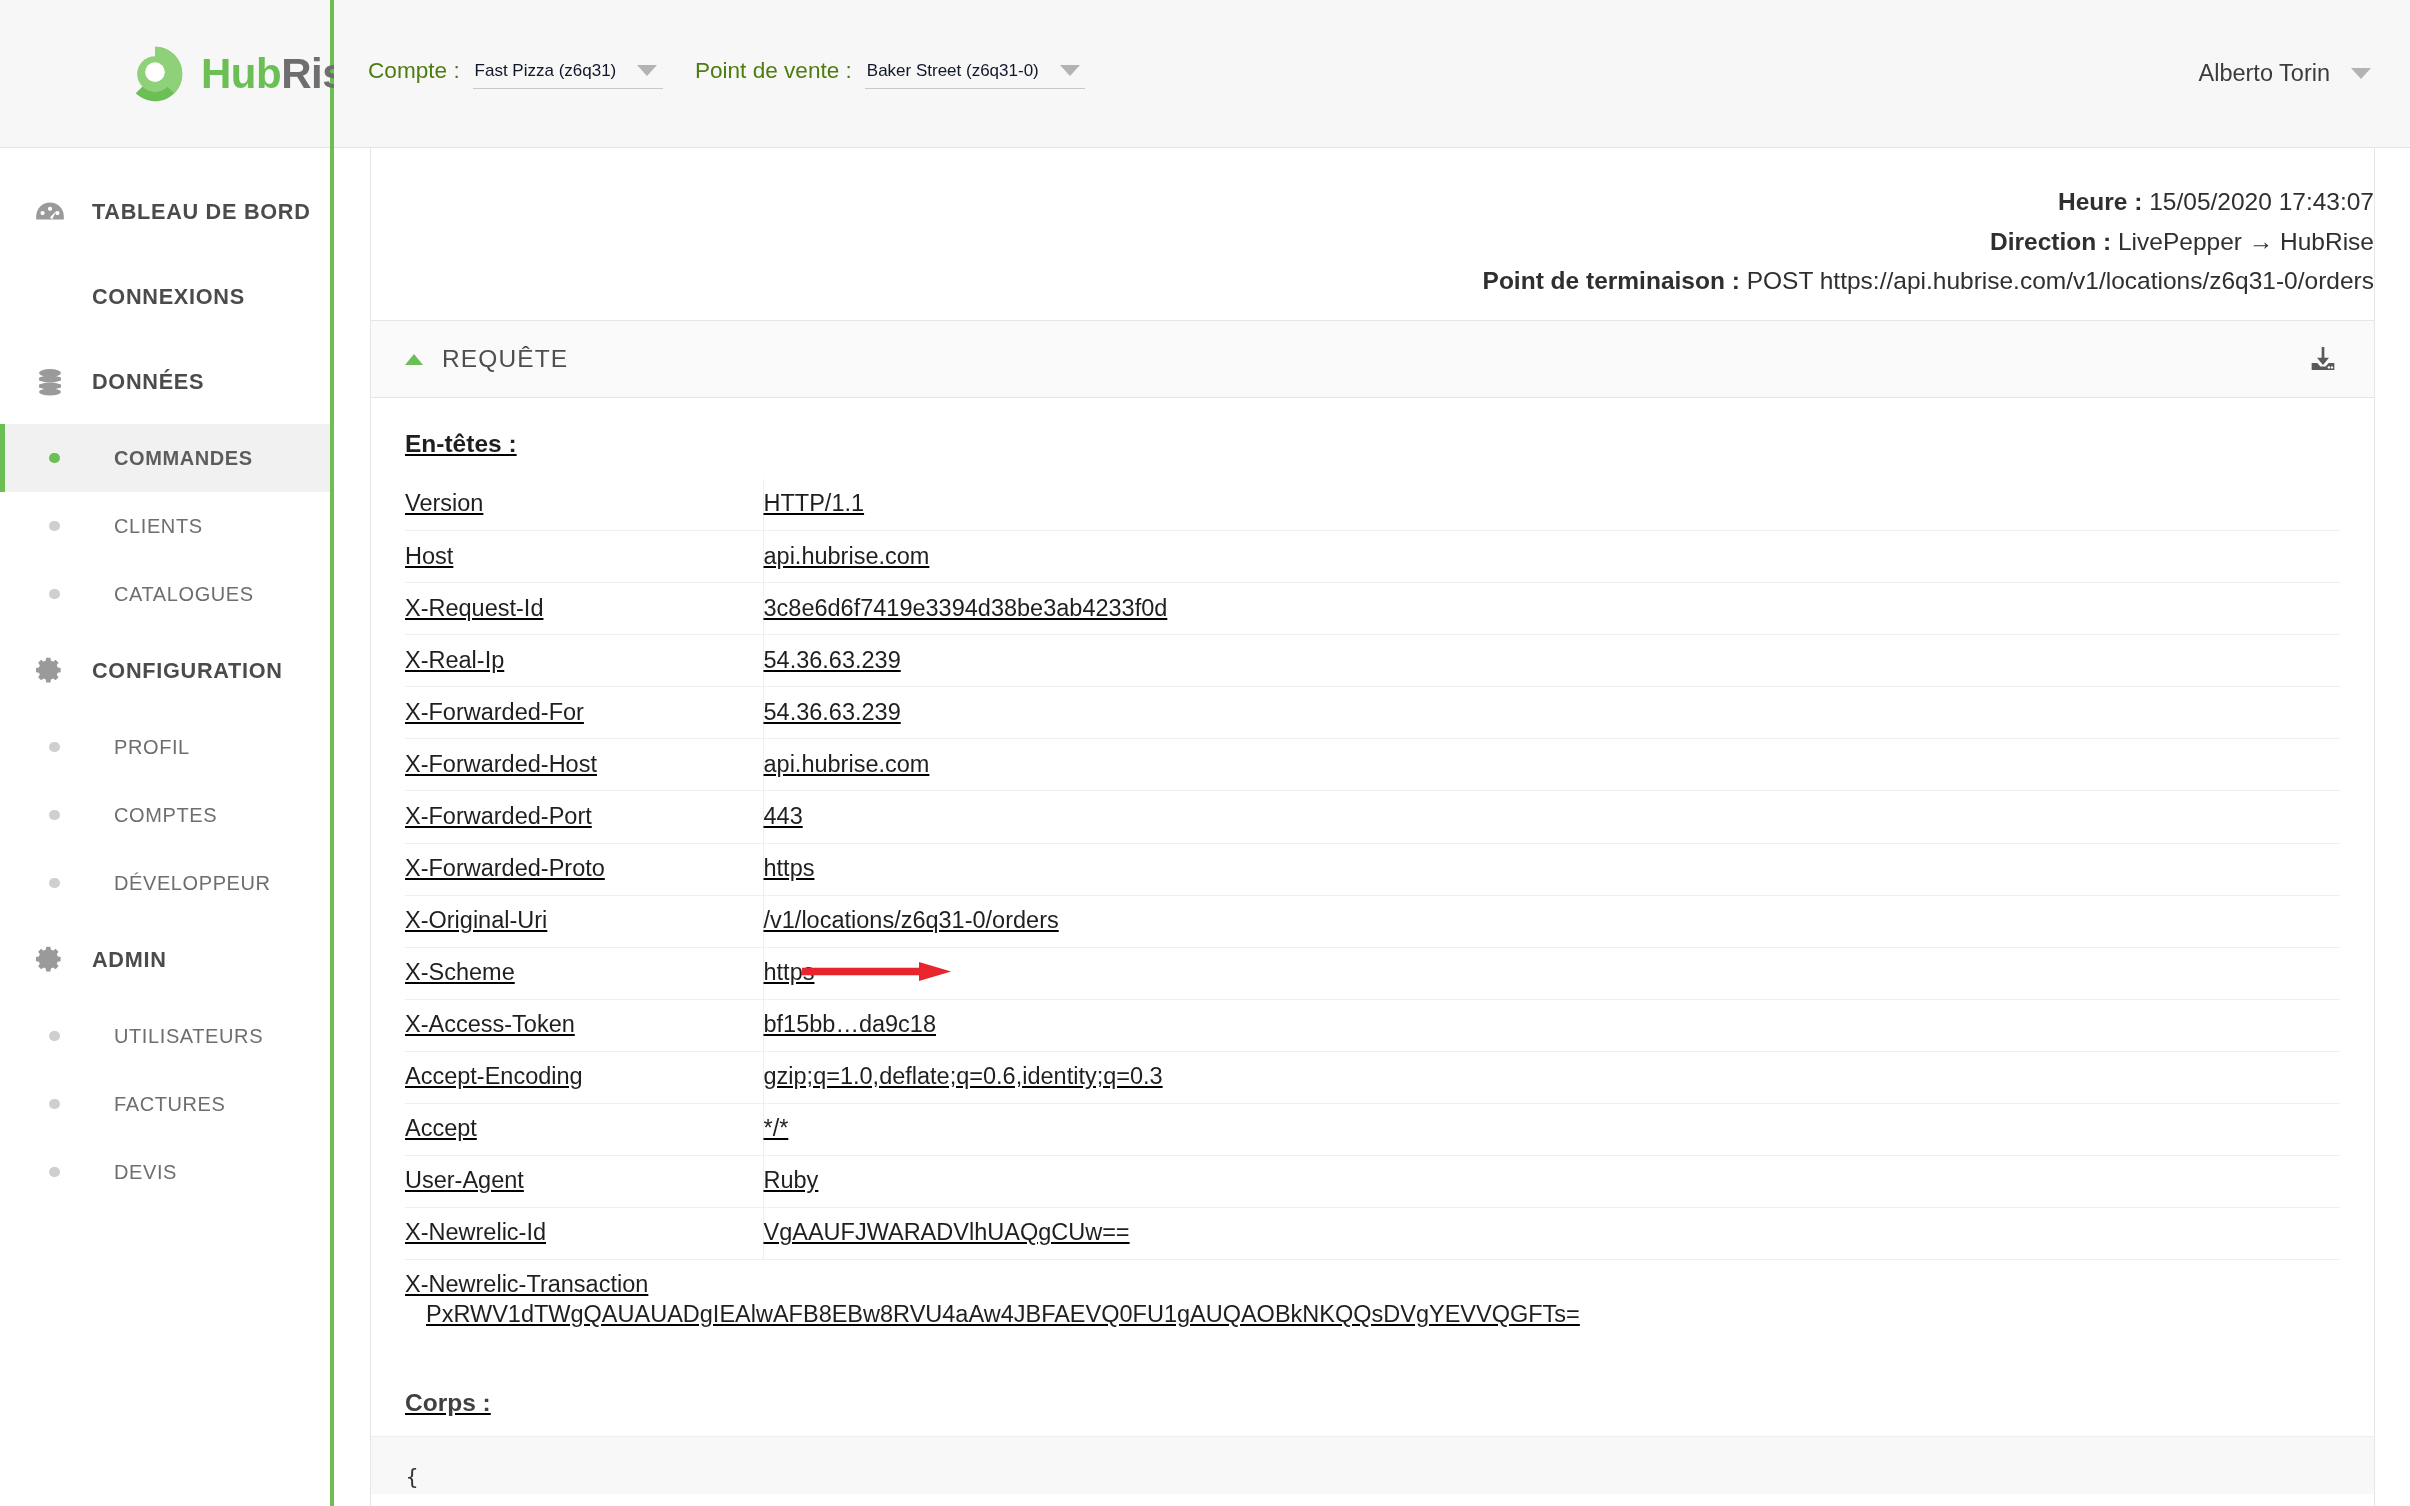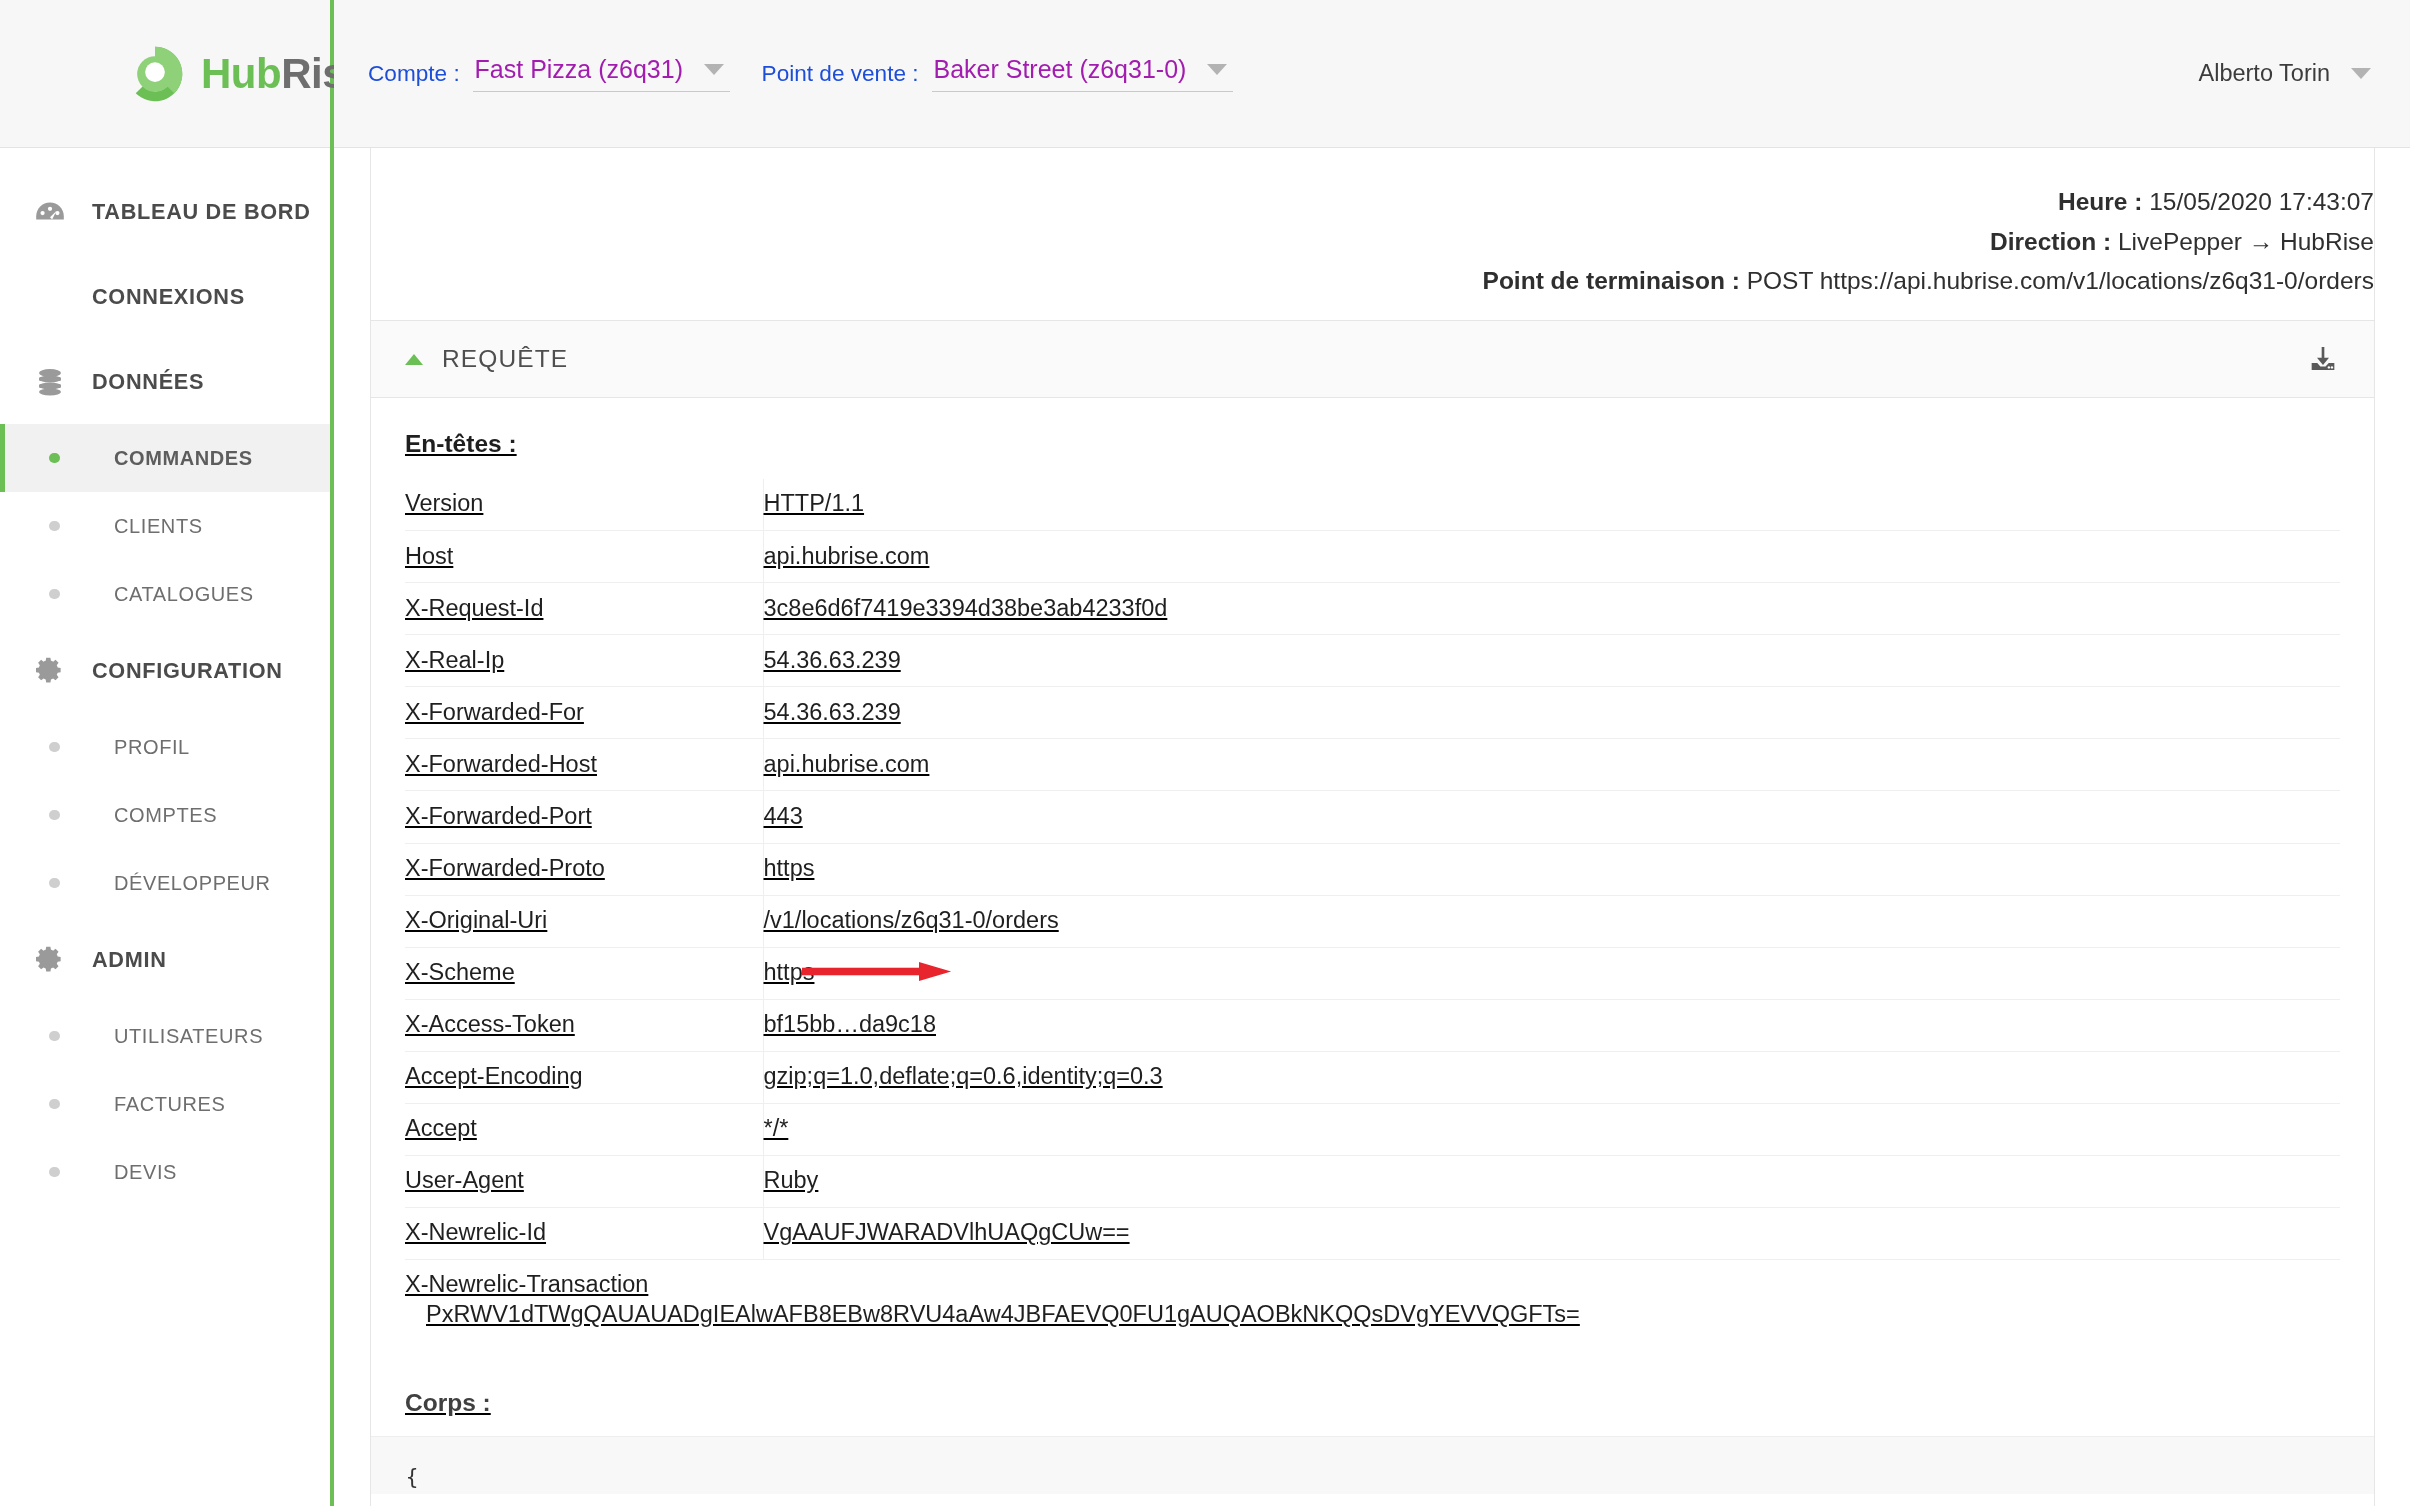--- a/index.html
+++ b/index.html
@@ -77,29 +77,29 @@
   .main { flex: 1; height: 1507px; position: relative; background: #ffffff; }
   .topbar {
     height: 148px;
     background: #f7f7f7;
     border-bottom: 0.9px solid #e3e3e3;
     display: flex; align-items: center;
     padding: 0 40px 0 34px;
   }
   .sel-group { display: flex; align-items: flex-end; margin-right: 32px; }
   .sel-label {
-    font-size: 22.6px; color: #1d4ed8; margin-right: 13px; padding-bottom: 5.6px;
+    font-size: 22.6px; color: #4d7c0f; margin-right: 13px; padding-bottom: 5.6px;
   }
   .sel-box {
     display: flex; align-items: center;
     border-bottom: 0.9px solid #c9c9c9;
     padding: 0 5.6px 7.5px 1.9px;
     cursor: pointer;
   }
-  .sel-val { font-size: 25px; color: #a21caf; }
+  .sel-val { font-size: 17px; color: #0f172a; }
   .caret {
     width: 0; height: 0;
     border-left: 10.4px solid transparent;
     border-right: 10.4px solid transparent;
     border-top: 11.3px solid #b3b3b3;
     margin-left: 21px;
   }
   .spacer { flex: 1; }
   .user-menu { display: flex; align-items: center; cursor: pointer; }
   .user-name { font-size: 23.5px; color: #3c3c3c; font-weight: 500; }

